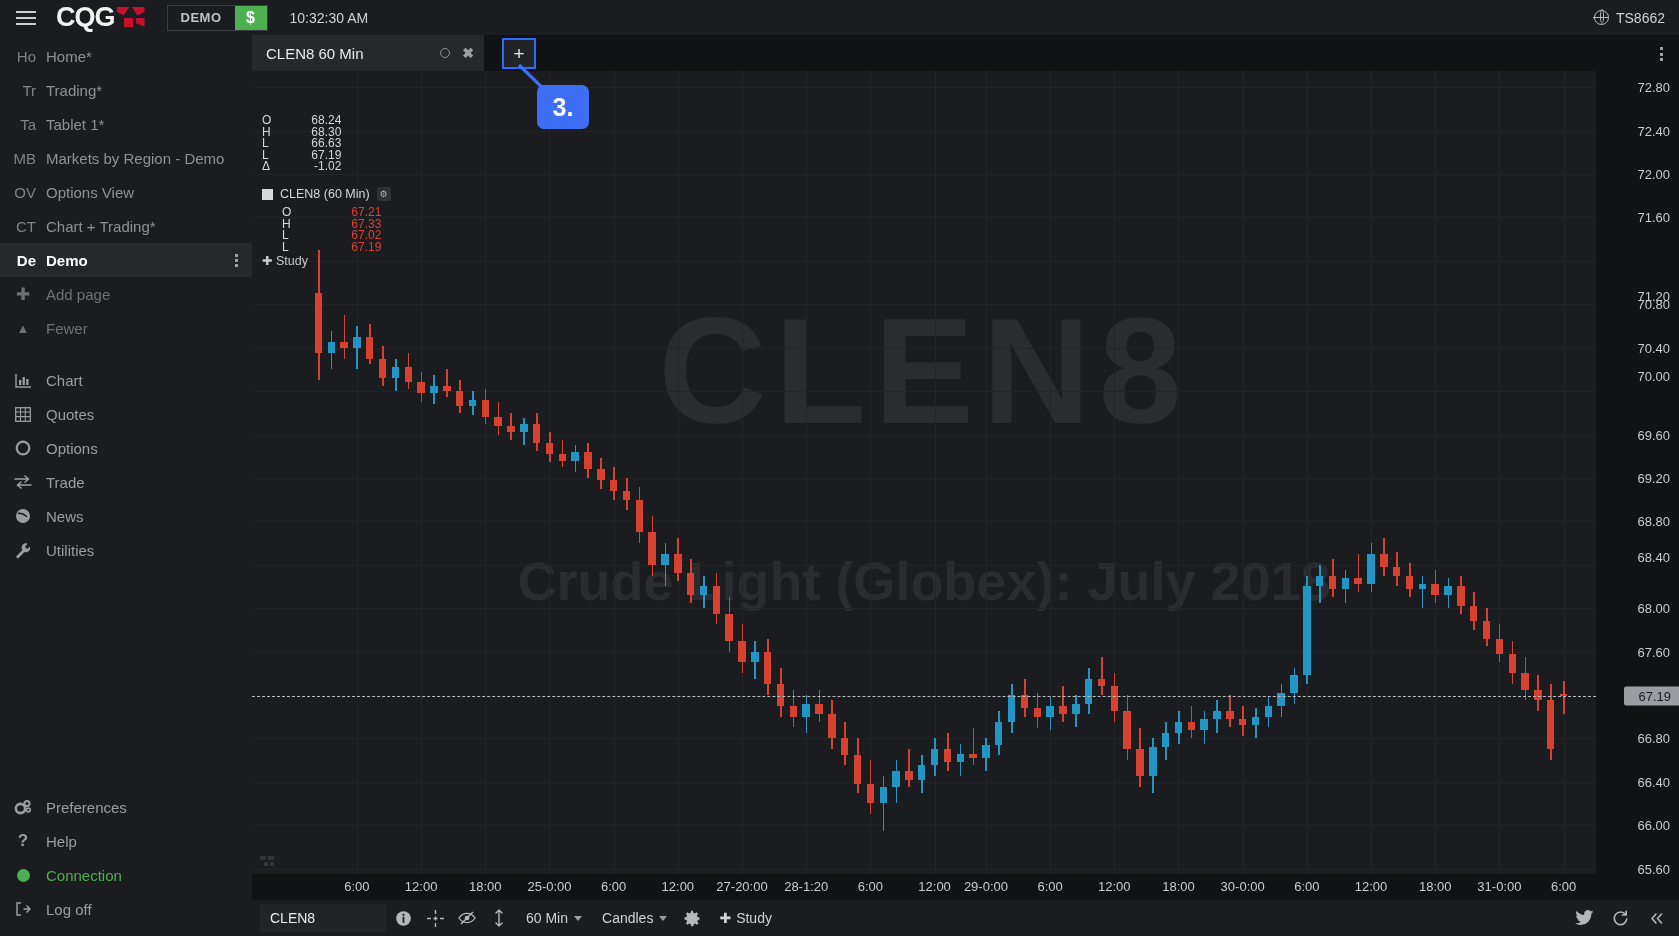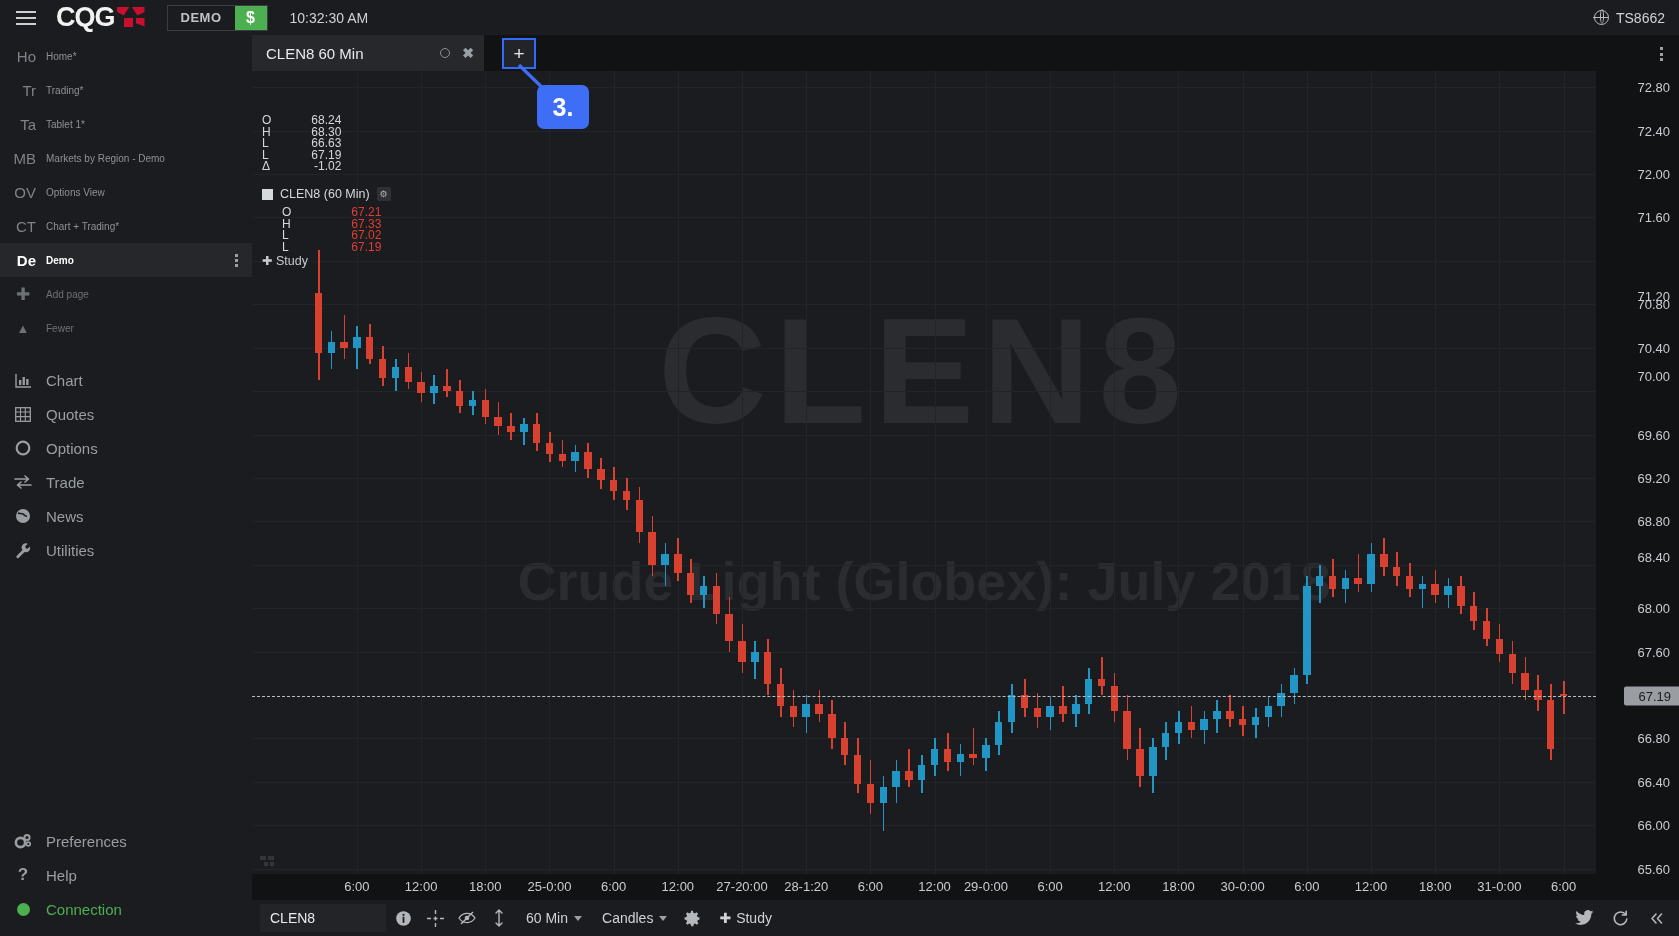--- a/index.html
+++ b/index.html
@@ -43,21 +43,21 @@
 
   
   .body { flex: 1; display: flex; min-height: 0; }
 
   
   .sidebar { width: 252px; background: #1b1c1f; display: flex; flex-direction: column;
     flex: 0 0 252px; padding-top: 4px; }
   .nav-row { height: 34px; display: flex; align-items: center; color: #8d9196; font-size: 15px;
     cursor: pointer; position: relative; }
   .nav-row .abbr { width: 46px; text-align: right; padding-right: 10px; font-size: 15px; color: #7e8288; }
-  .nav-row .lbl { font-size: 10px; }
+  .nav-row .lbl { font-size: 15px; }
   .nav-row.active { background: #26272b; }
   .nav-row.active .abbr, .nav-row.active .lbl { color: #ffffff; font-weight: 700; }
   .kebab { margin-left: auto; margin-right: 14px; display: flex; flex-direction: column; gap: 2px; }
   .kebab i { width: 3px; height: 3px; background: #9aa0a6; display: block; }
   .nav-row .plus-ic { width: 46px; text-align: center; color: #6d7176; font-size: 17px; }
   .nav-row .chev-ic { width: 46px; text-align: center; color: #6d7176; font-size: 13px; }
   .nav-gap { height: 18px; }
   .tool-row { height: 34px; display: flex; align-items: center; color: #9a9ea3; font-size: 15px; cursor: pointer; }
   .tool-row .ic { width: 46px; display: flex; align-items: center; justify-content: center; color: #9a9ea3; }
   .spacer { flex: 1; }
@@ -303,20 +303,29 @@
       </div>
       <div class="tool-row">
         <span class="ic" style="font-size:17px;font-weight:700">?</span>
         <span class="lbl">Help</span>
       </div>
       <div class="tool-row conn">
         <span class="ic">
             <span class="dot-green"></span>
           </span>
         <span class="lbl">Connection</span>
+      </div>
+      <div class="tool-row">
+        <span class="ic">
+          <svg width="16" height="16" viewBox="0 0 16 16">
+              <path d="M6 2H2v12h4" stroke="#9a9ea3" stroke-width="1.5" fill="none"></path>
+              <path d="M9 8h6M12 5l3 3-3 3" stroke="#9a9ea3" stroke-width="1.5" fill="none" stroke-linecap="round" stroke-linejoin="round"></path>
+            </svg>
+        </span>
+        <span class="lbl">Log off</span>
       </div>
       <div style="height:10px"></div>
     </div>
 
     <div class="main">
 
       <div class="tabbar">
         <div class="tab">
           <span class="tab-title">CLEN8 60 Min</span>
           <span class="tab-icons">

